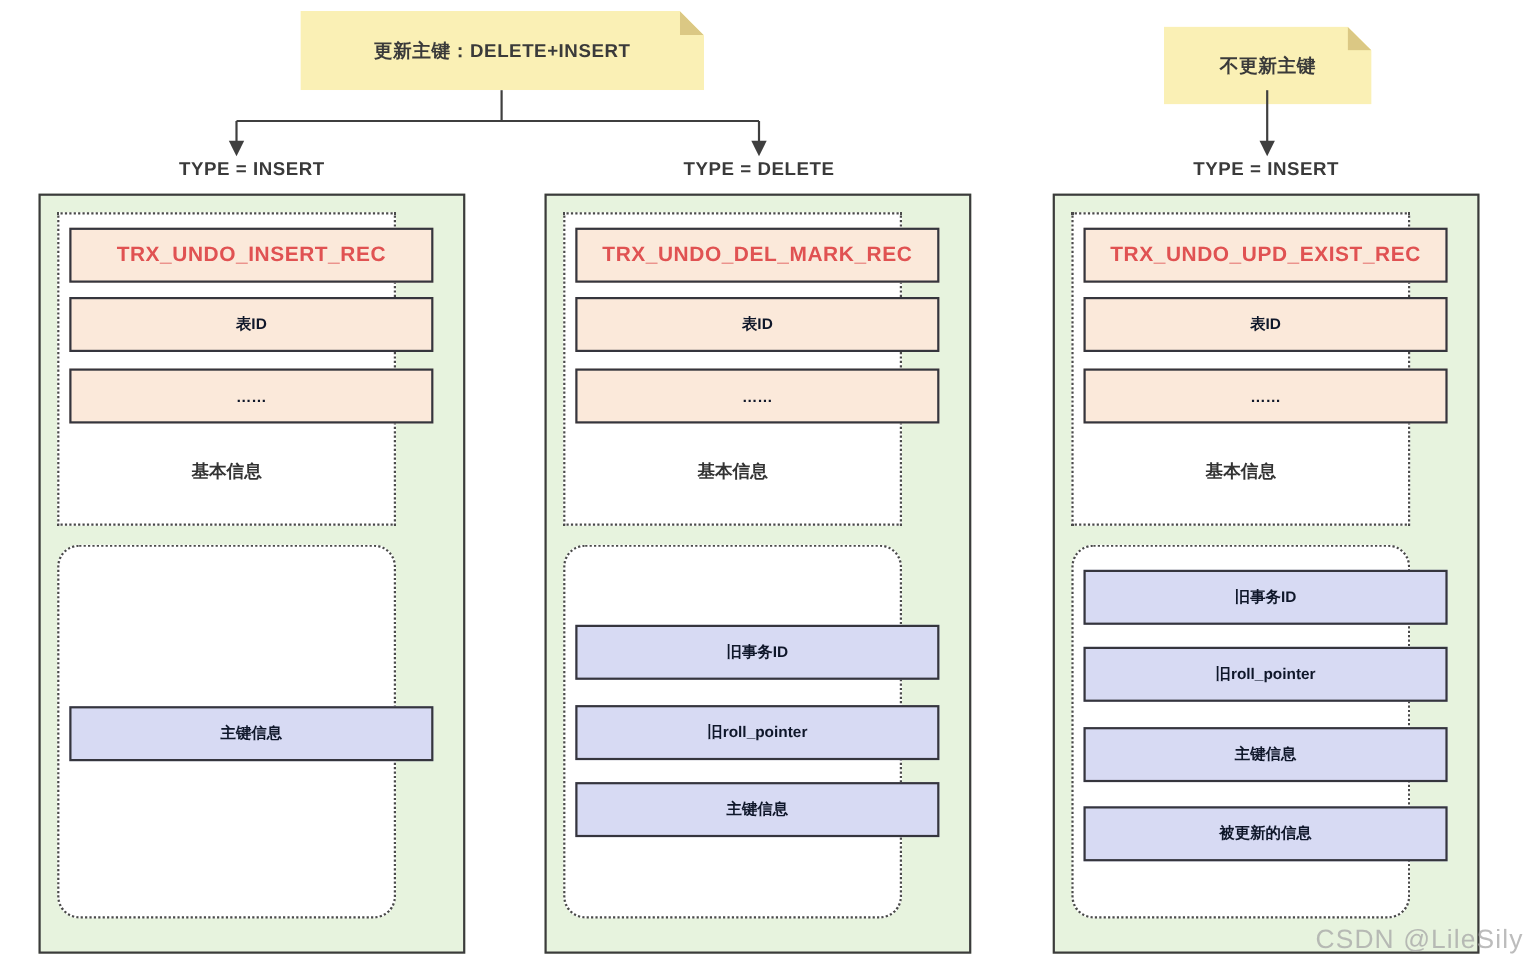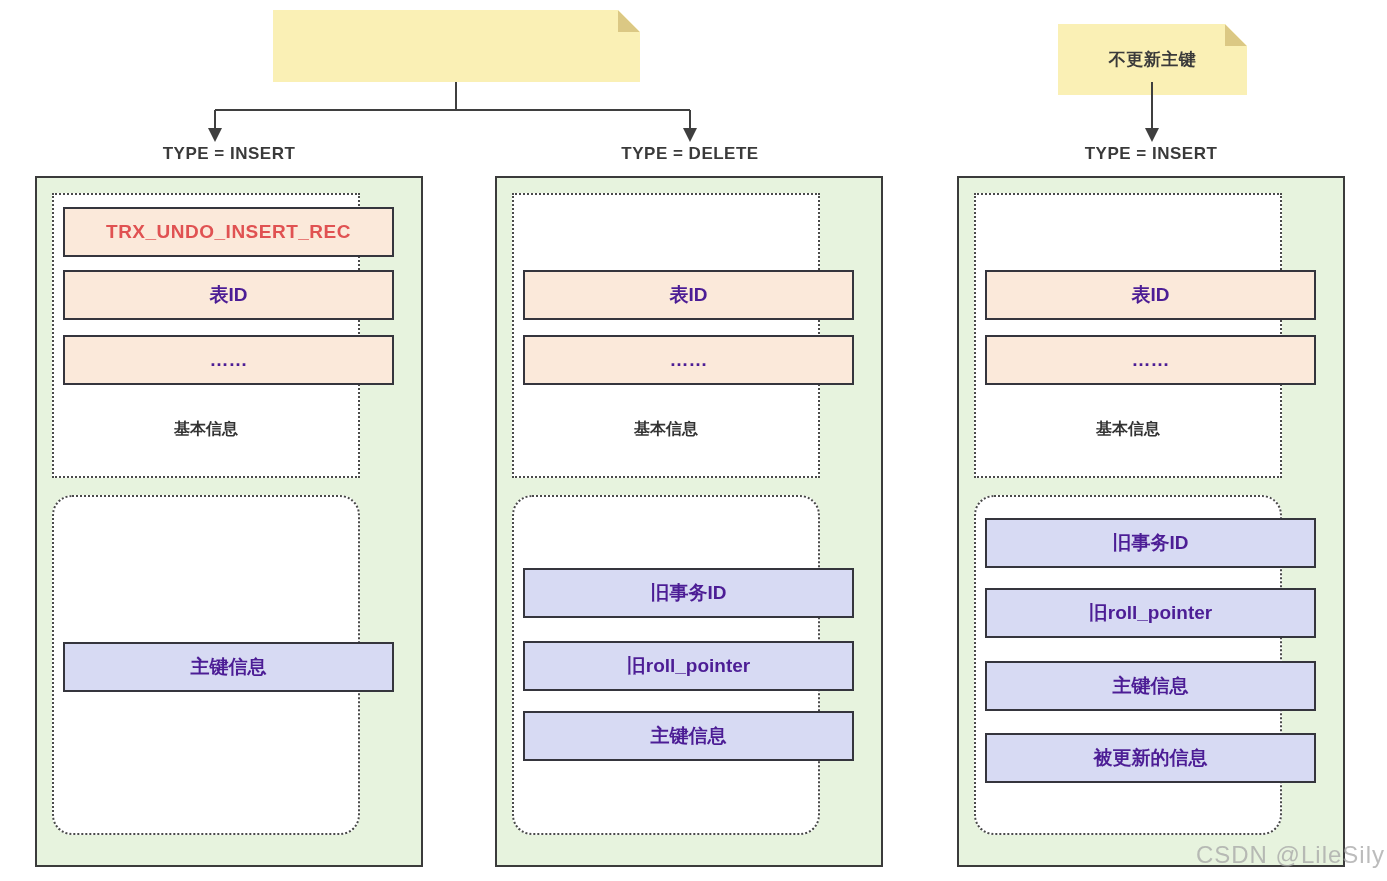--- a/index.html
+++ b/index.html
@@ -83,22 +83,22 @@
   .cell {
     position: absolute;
     left: 9px;
     width: 331px;
     height: 50px;
     border: 2px solid #35353d;
     display: flex;
     align-items: center;
     justify-content: center;
     font-weight: bold;
-    font-size: 19px;
-    color: #4c1d95;
+    font-size: 14px;
+    color: #0f172a;
   }
   .cell-peach { background: #fbe9da; }
   .cell-purple { background: #d7daf3; }
   .cell-record { color: #e05252; font-size: 19px; letter-spacing: 0.5px; }
 
   .basic-r1 { top: 12px; }
   .basic-r2 { top: 75px; }
   .basic-r3 { top: 140px; }
 
   .section-label {
@@ -123,20 +123,21 @@
     letter-spacing: 1px;
     white-space: nowrap;
   }
 </style>
 </head>
 <body>
 
 <div class="canvas">
 
   <div class="note" id="note-update-pk">
+    <span>更新主键：DELETE+INSERT</span>
     <span class="note-fold"></span>
   </div>
   <div class="note" id="note-keep-pk">
     <span>不更新主键</span>
     <span class="note-fold"></span>
   </div>
 
   <svg class="connector-svg" viewBox="0 0 1387 170" xmlns="http://www.w3.org/2000/svg">
     <g stroke="#3f3f3f" stroke-width="2" fill="none">
       <path d="M456 82 V110"></path>
@@ -163,33 +164,35 @@
       <div class="cell cell-peach basic-r3">……</div>
       <div class="section-label">基本信息</div>
     </div>
     <div class="dotted-section key-section">
       <div class="cell cell-purple" style="top:145px">主键信息</div>
     </div>
   </div>
 
   <div class="panel" id="panel-delete">
     <div class="dotted-section basic-section">
+      <div class="cell cell-peach cell-record basic-r1">TRX_UNDO_DEL_MARK_REC</div>
       <div class="cell cell-peach basic-r2">表ID</div>
       <div class="cell cell-peach basic-r3">……</div>
       <div class="section-label">基本信息</div>
     </div>
     <div class="dotted-section key-section">
       <div class="cell cell-purple" style="top:71px">旧事务ID</div>
       <div class="cell cell-purple" style="top:144px">旧roll_pointer</div>
       <div class="cell cell-purple" style="top:214px">主键信息</div>
     </div>
   </div>
 
   <div class="panel" id="panel-update">
     <div class="dotted-section basic-section">
+      <div class="cell cell-peach cell-record basic-r1">TRX_UNDO_UPD_EXIST_REC</div>
       <div class="cell cell-peach basic-r2">表ID</div>
       <div class="cell cell-peach basic-r3">……</div>
       <div class="section-label">基本信息</div>
     </div>
     <div class="dotted-section key-section">
       <div class="cell cell-purple" style="top:21px">旧事务ID</div>
       <div class="cell cell-purple" style="top:91px">旧roll_pointer</div>
       <div class="cell cell-purple" style="top:164px">主键信息</div>
       <div class="cell cell-purple" style="top:236px">被更新的信息</div>
     </div>

